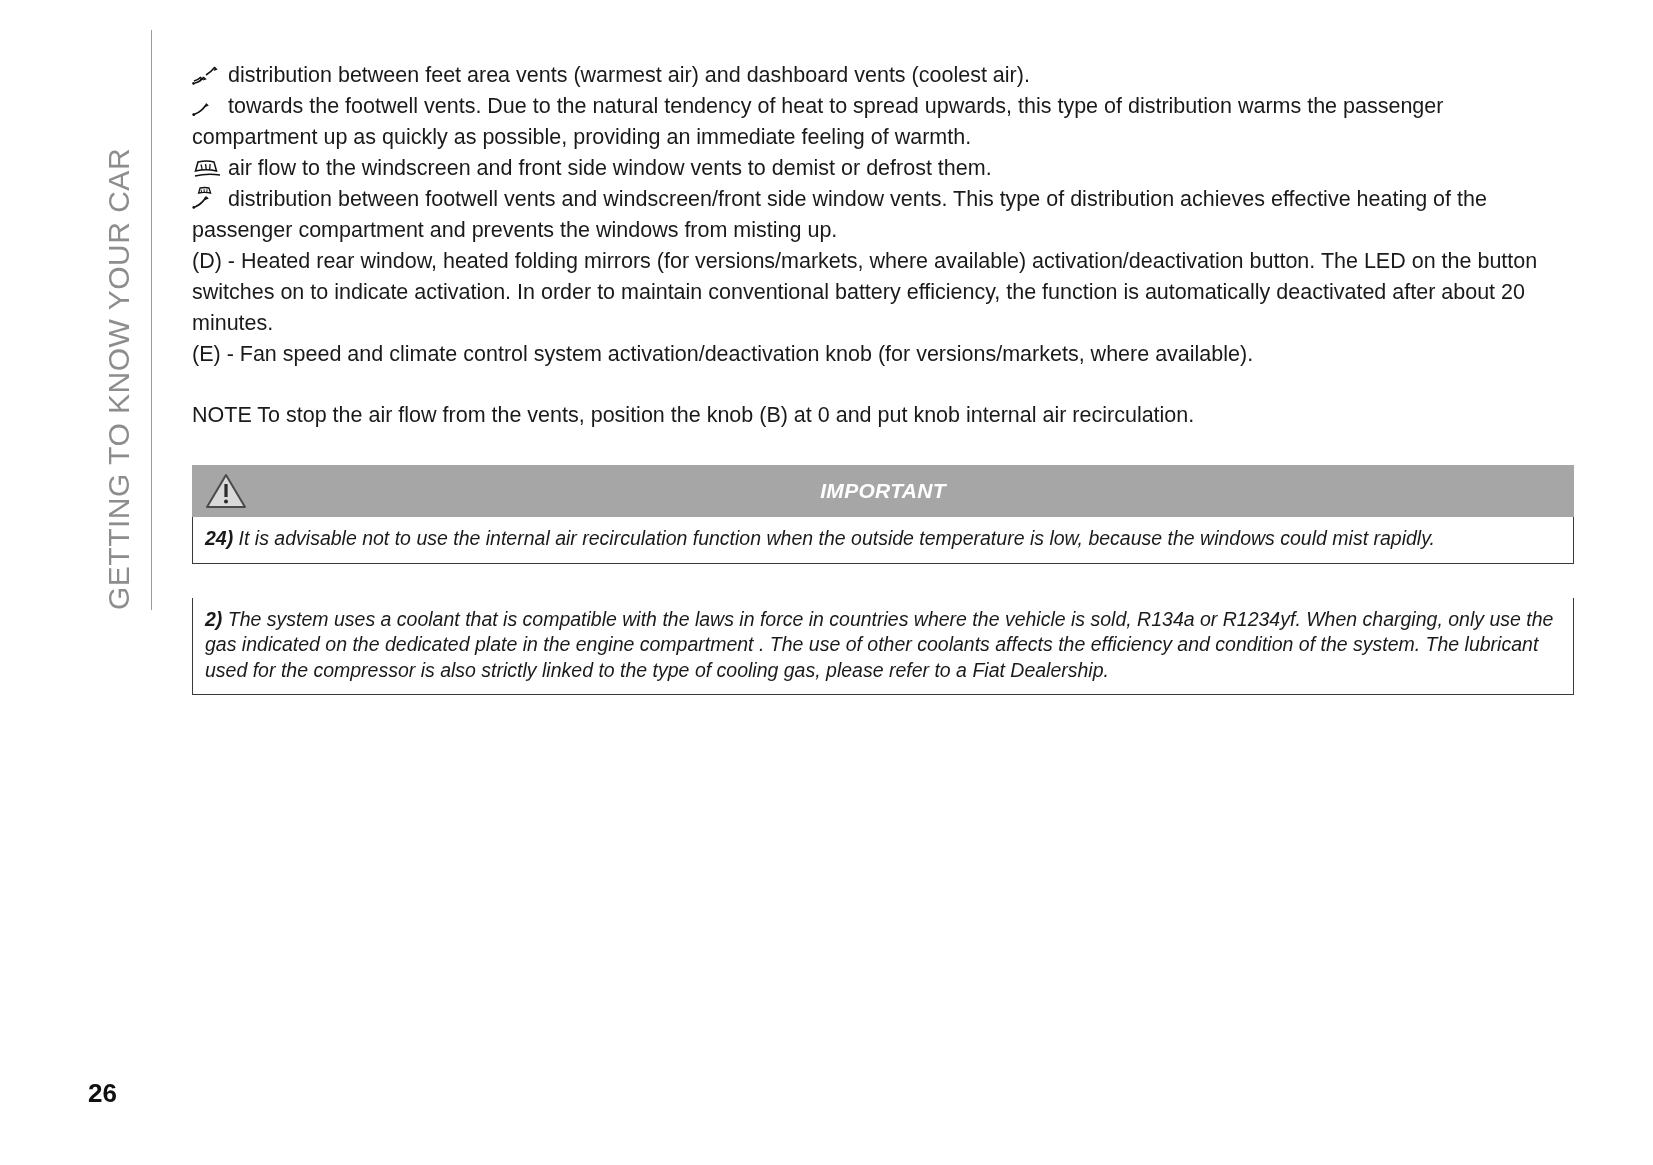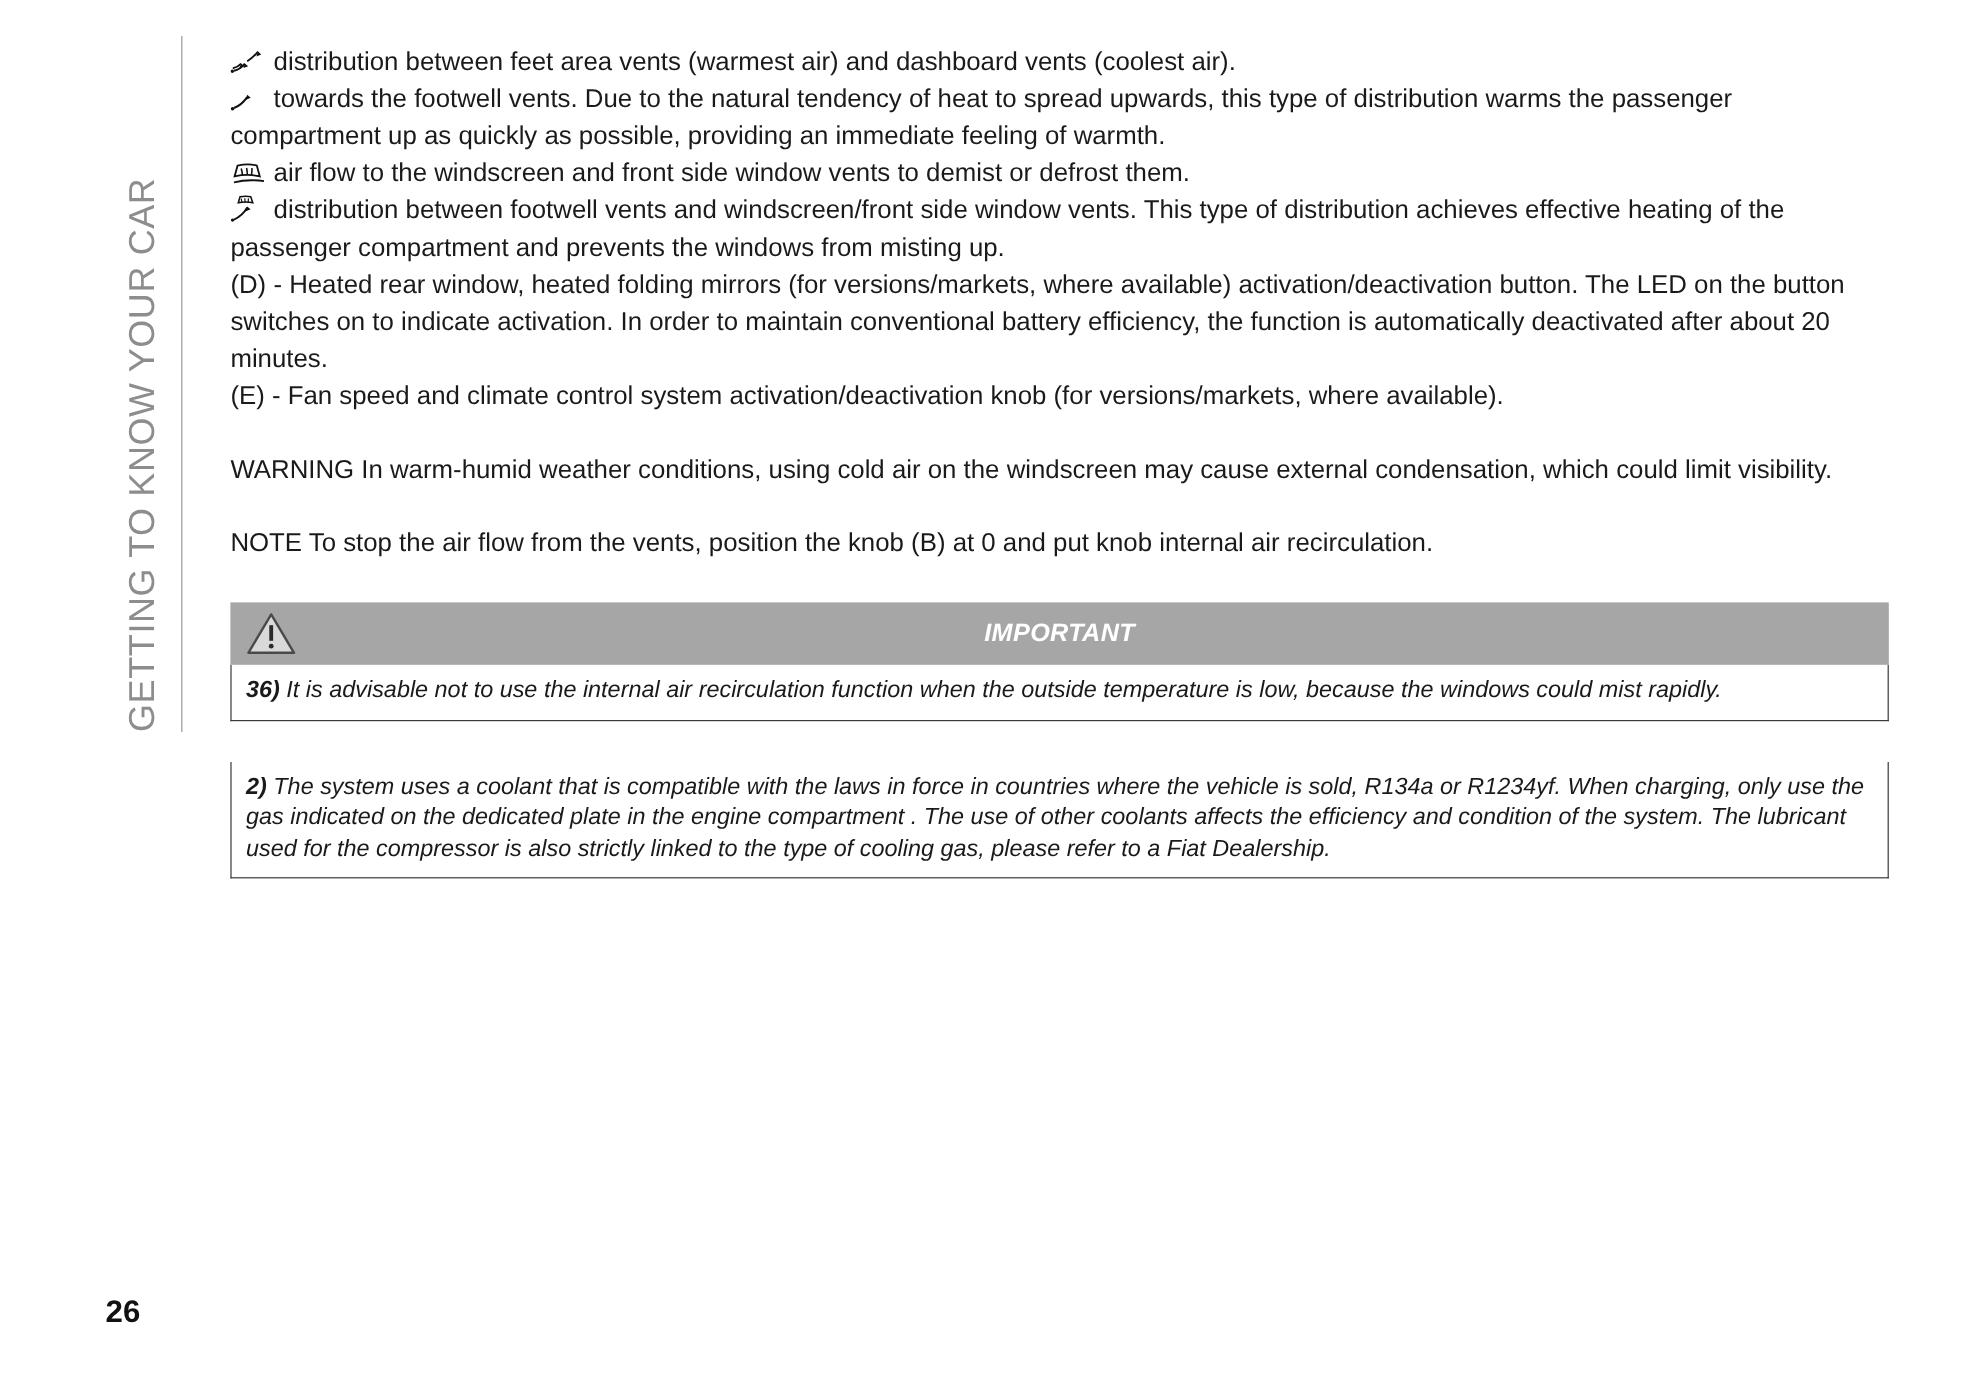--- a/index.html
+++ b/index.html
@@ -51,21 +51,21 @@
     top: 0px;
     width: 1px;
     height: 580px;
     background: #9a9a9a;
   }
 
   
   .content {
     position: absolute;
     left: 192px;
-    top: 36px;
+    top: 60px;
     width: 1382px;
   }
 
   p.body {
     margin: 0;
     font-size: 21.5px;
     line-height: 31px;
     color: #1a1a1a;
   }
   p.body.gap {
@@ -189,37 +189,36 @@
           <path d="M14 10 l-1.4 4.2 l4.2 -1.8 z" fill="#111"></path>
           <circle cx="1.8" cy="21.4" r="1.4" fill="#111"></circle>
         </svg>
       </span><span>distribution between footwell vents and windscreen/front side window vents. This type of distribution achieves effective heating of the passenger compartment and prevents the windows from misting up.</span>
     </p>
 
     <p class="body">(D) - Heated rear window, heated folding mirrors (for versions/markets, where available) activation/deactivation button. The LED on the button switches on to indicate activation. In order to maintain conventional battery efficiency, the function is automatically deactivated after about 20 minutes.</p>
 
     <p class="body">(E) - Fan speed and climate control system activation/deactivation knob (for versions/markets, where available).</p>
 
-    <p class="body gap">WARNING In warm-humid weather conditions, using cold air on the windscreen may cause external condensation, which could limit visibility.</p>
 
     <p class="body gap">NOTE To stop the air flow from the vents, position the knob (B) at 0 and put knob internal air recirculation.</p>
 
     <div class="callout">
       <div class="callout-head">
         <div class="icon-box">
           <svg width="44" height="40" viewBox="0 0 44 40">
             <path d="M22 4 L41 36 L3 36 Z" fill="#d9d9d9" stroke="#4a4a4a" stroke-width="2" stroke-linejoin="round"></path>
             <rect x="20.4" y="13" width="3.2" height="13" fill="#2a2a2a"></rect>
             <circle cx="22" cy="30.5" r="2" fill="#2a2a2a"></circle>
           </svg>
         </div>
         <div class="callout-title">IMPORTANT</div>
       </div>
       <div class="callout-body">
-        <span class="ref-num">36)</span>
+        <span class="ref-num">24)</span>
         <span>It is advisable not to use the internal air recirculation function when the outside temperature is low, because the windows could mist rapidly.</span>
       </div>
     </div>
 
     <div class="callout">
       <div class="callout-body">
         <span class="ref-num">2)</span>
         <span>The system uses a coolant that is compatible with the laws in force in countries where the vehicle is sold, R134a or R1234yf. When charging, only use the gas indicated on the dedicated plate in the engine compartment . The use of other coolants affects the efficiency and condition of the system. The lubricant used for the compressor is also strictly linked to the type of cooling gas, please refer to a Fiat Dealership.</span>
       </div>
     </div>

